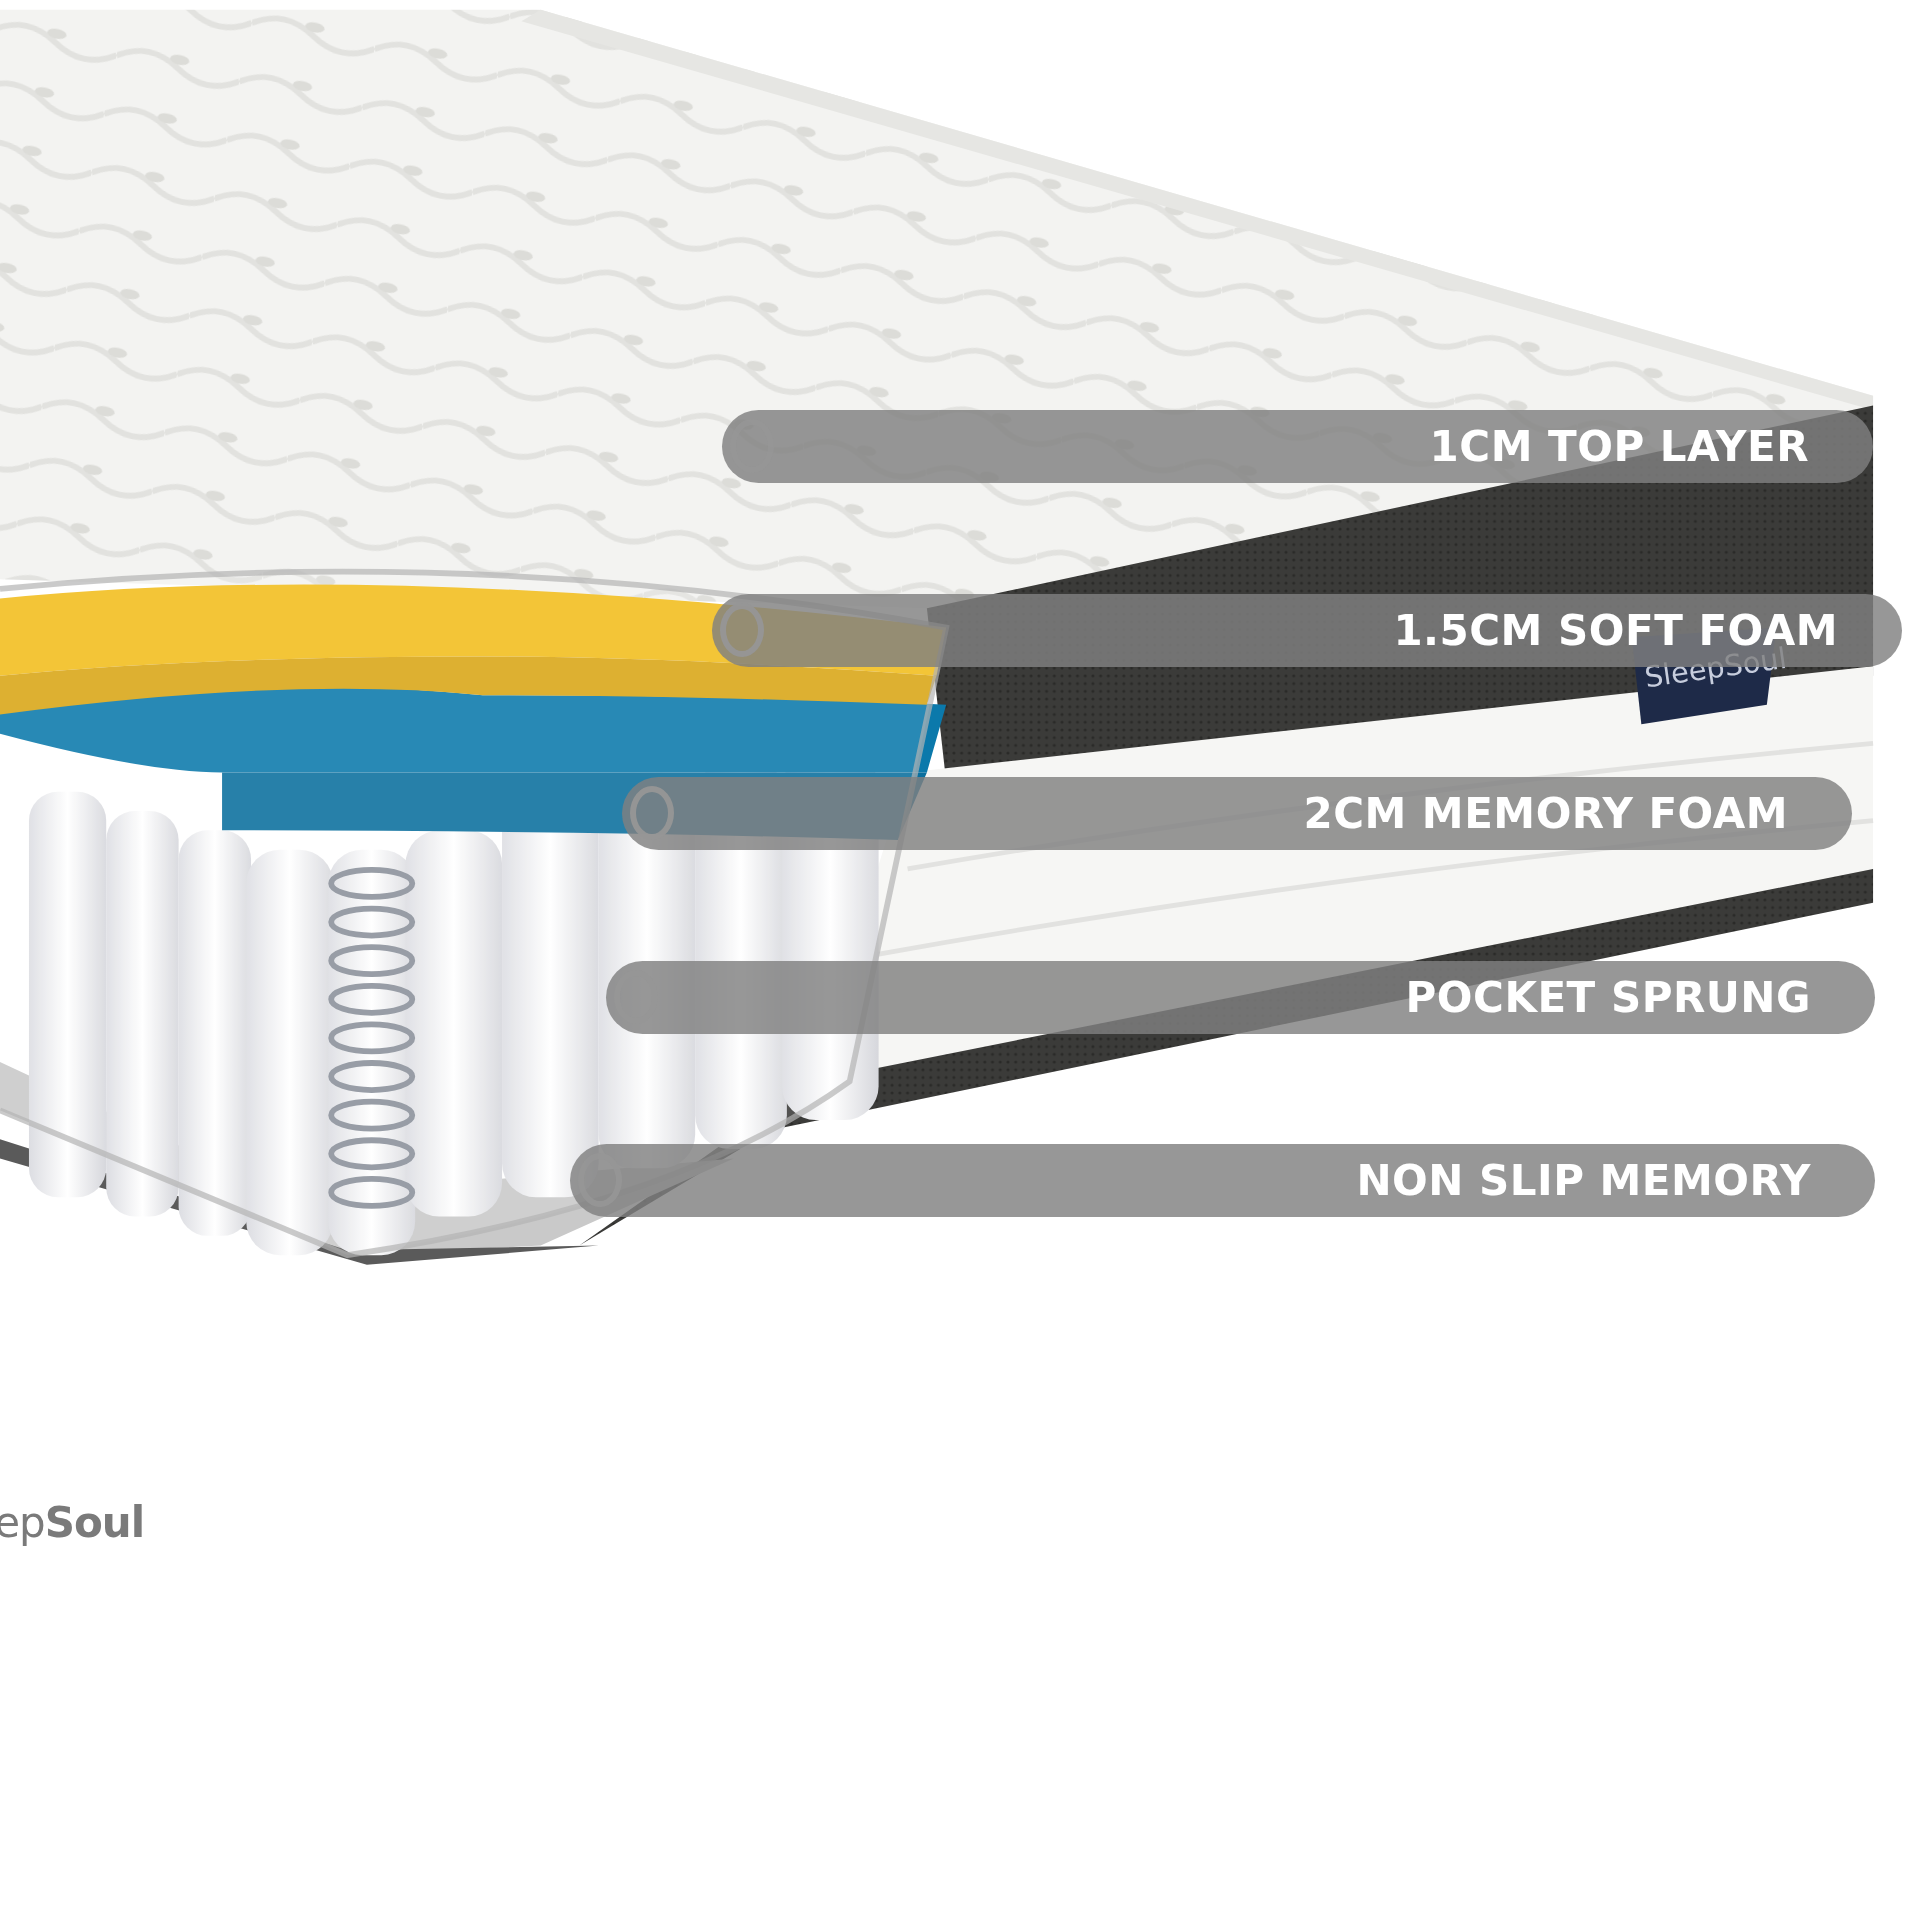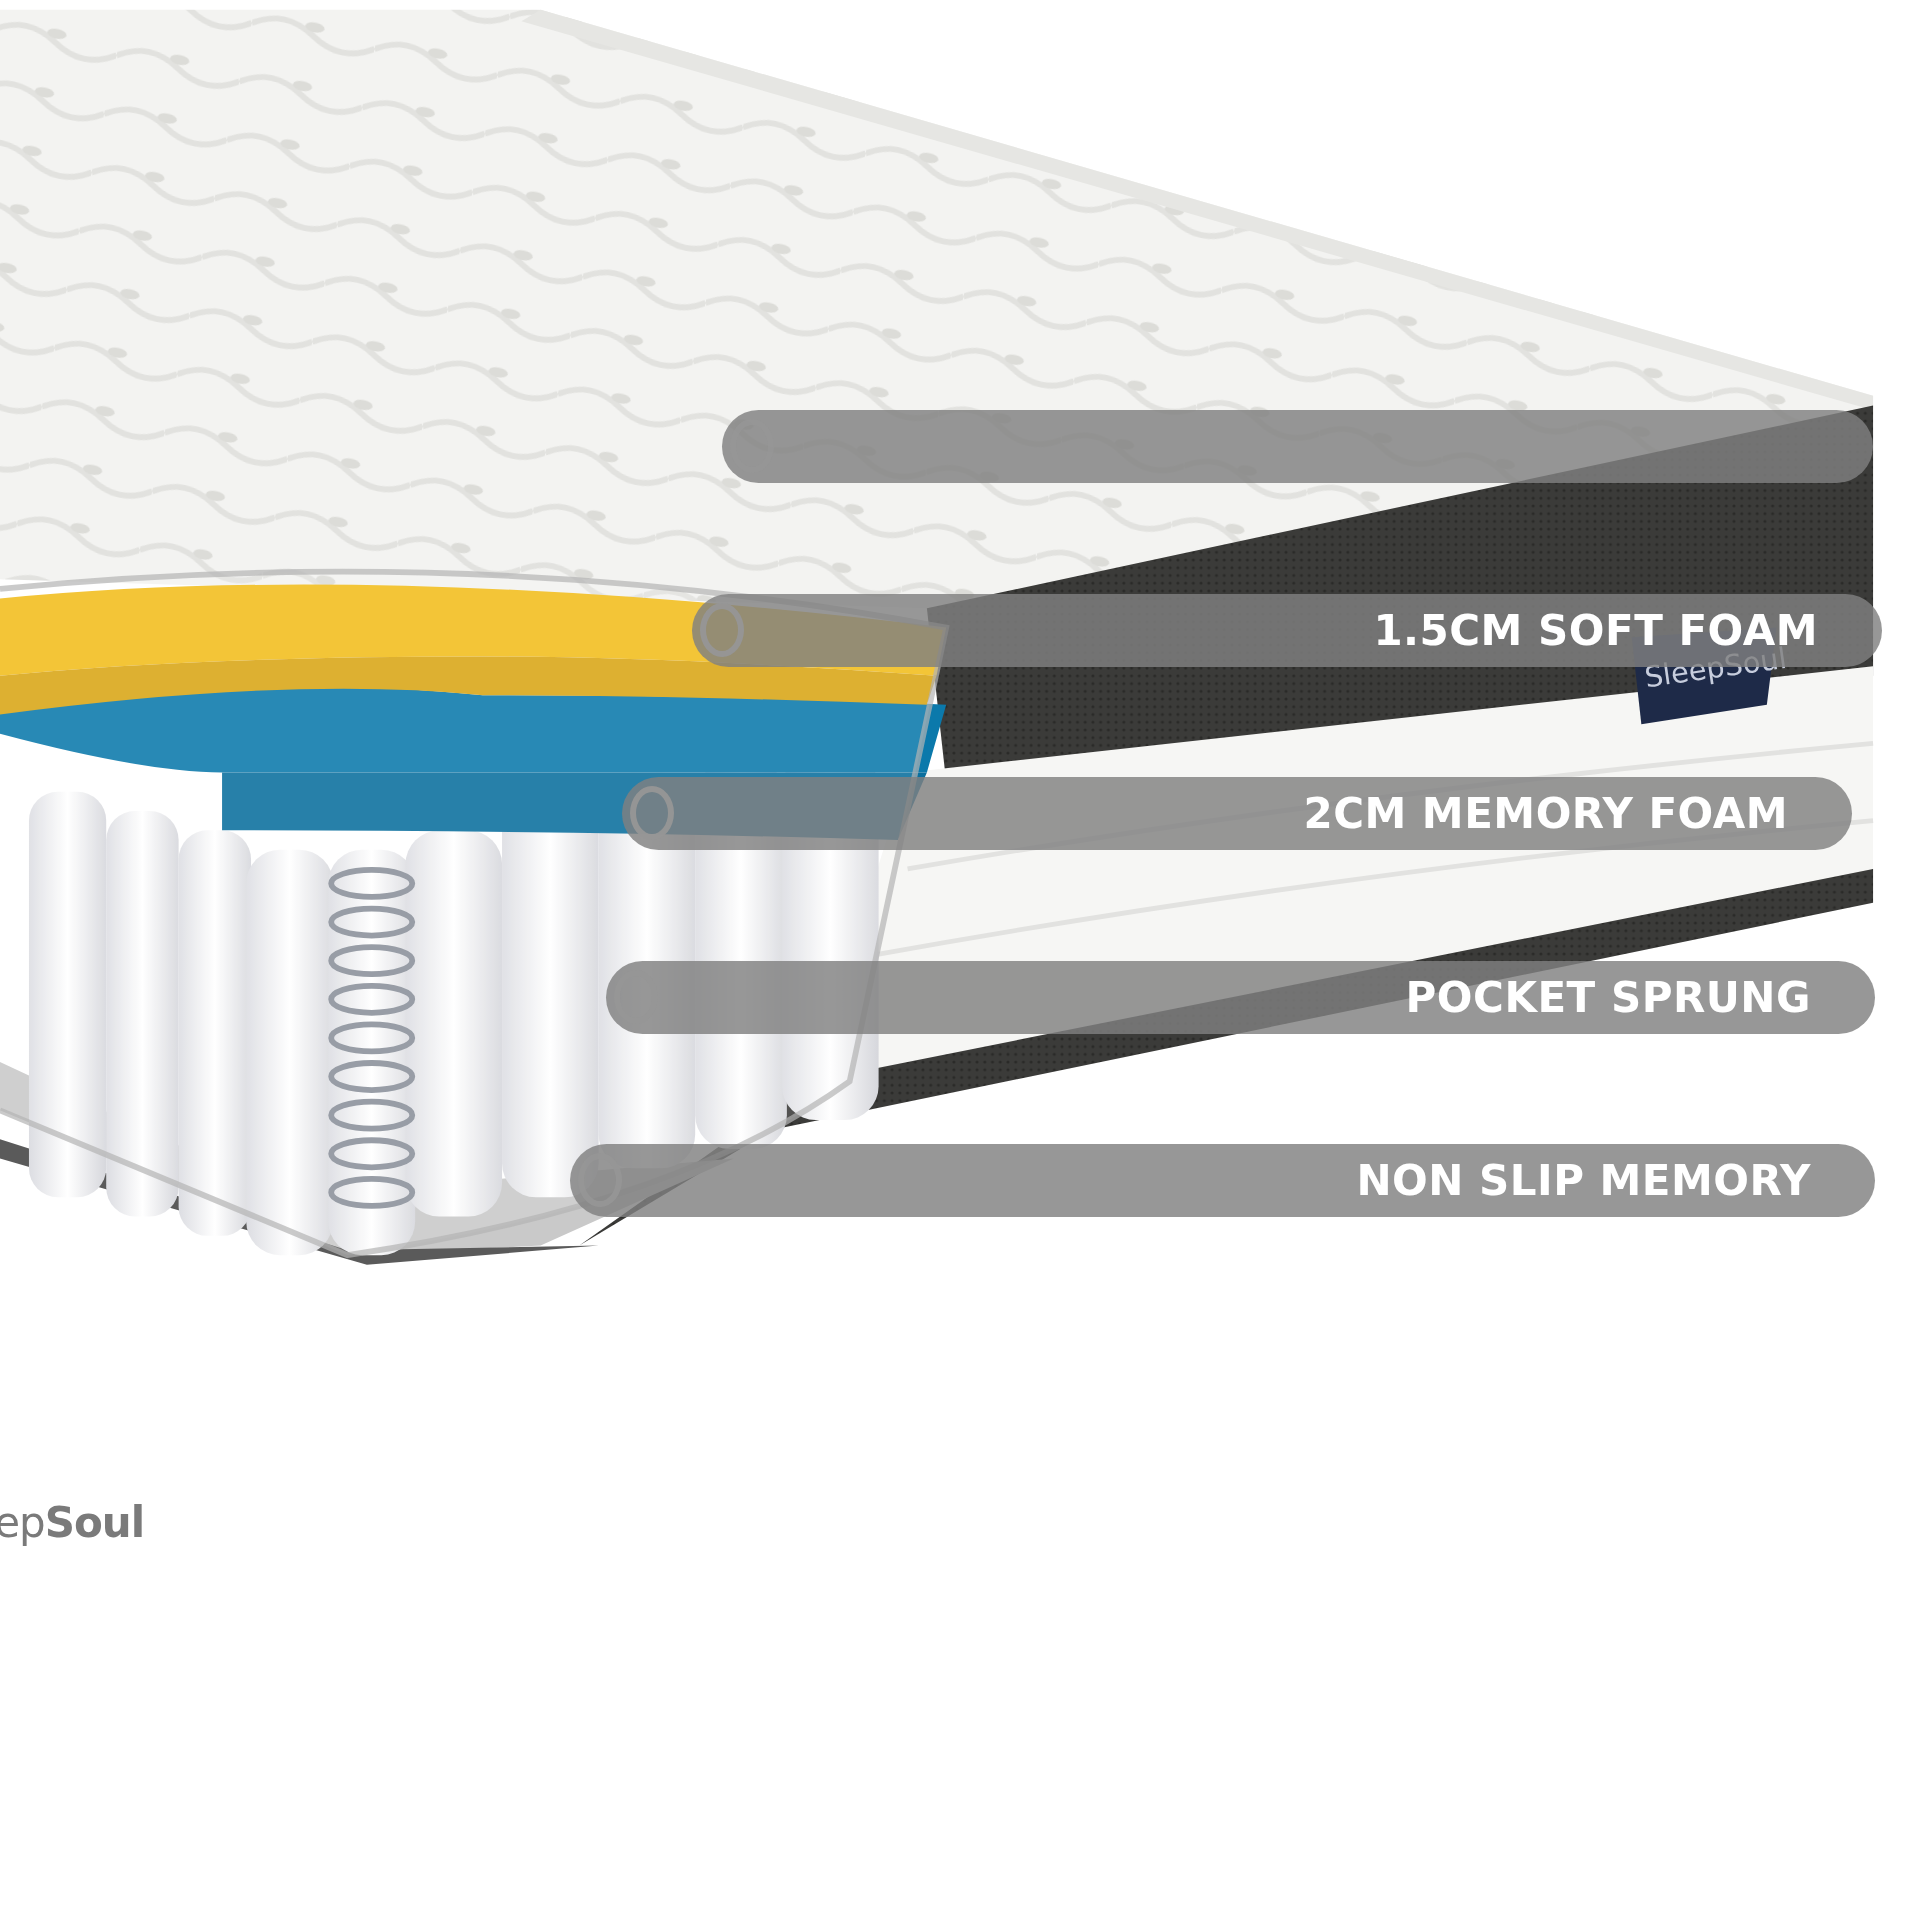--- a/index.html
+++ b/index.html
@@ -87,22 +87,23 @@
   <g>
     <path d="M0 620 Q400 580 980 650 L970 700 Q700 680 500 680 Q200 680 0 700 Z" fill="#f2bd1c"></path>
     <path d="M0 700 Q200 680 500 680 Q700 680 970 700 L960 730 Q700 720 500 720 Q300 700 0 740 Z" fill="#d9a515"></path>
   </g>
 
   <path d="M0 610 Q500 560 980 650 L880 1120 Q700 1250 360 1300 L0 1150" fill="rgba(255,255,255,0.12)" stroke="rgba(180,180,180,0.7)" stroke-width="6"></path>
 </svg>
 
 <div class="callout" style="left:722px; top:410px; width:1151px;">
   <span class="ring"></span>
+  <span class="label">1CM TOP LAYER</span>
 </div>
-<div class="callout" style="left:692px; top:594px; width:1190px;">
+<div class="callout" style="left:712px; top:594px; width:1190px;">
   <span class="ring"></span>
   <span class="label">1.5CM SOFT FOAM</span>
 </div>
 <div class="callout" style="left:622px; top:777px; width:1230px;">
   <span class="ring"></span>
   <span class="label">2CM MEMORY FOAM</span>
 </div>
 <div class="callout" style="left:606px; top:961px; width:1269px;">
   <span class="ring"></span>
   <span class="label">POCKET SPRUNG</span>

